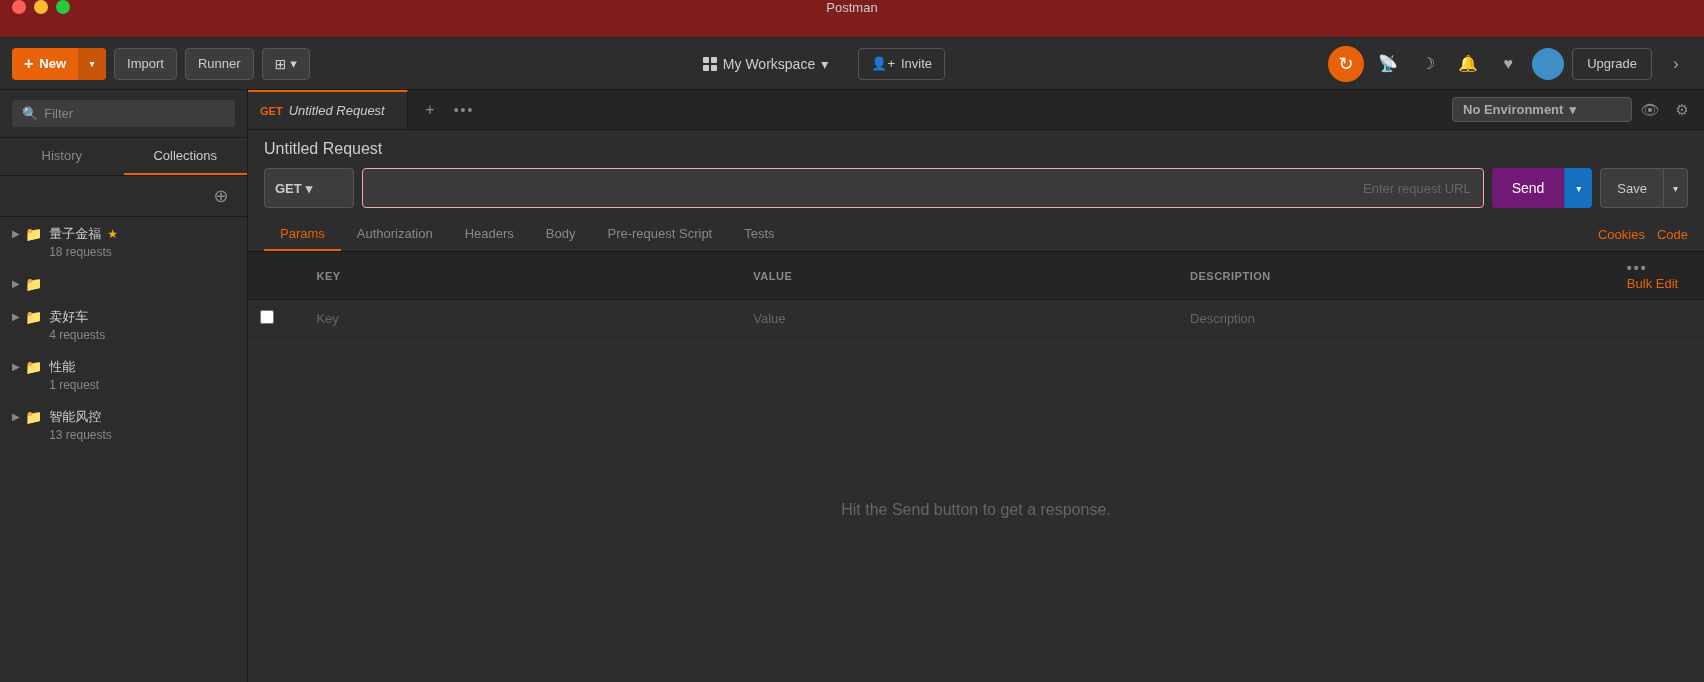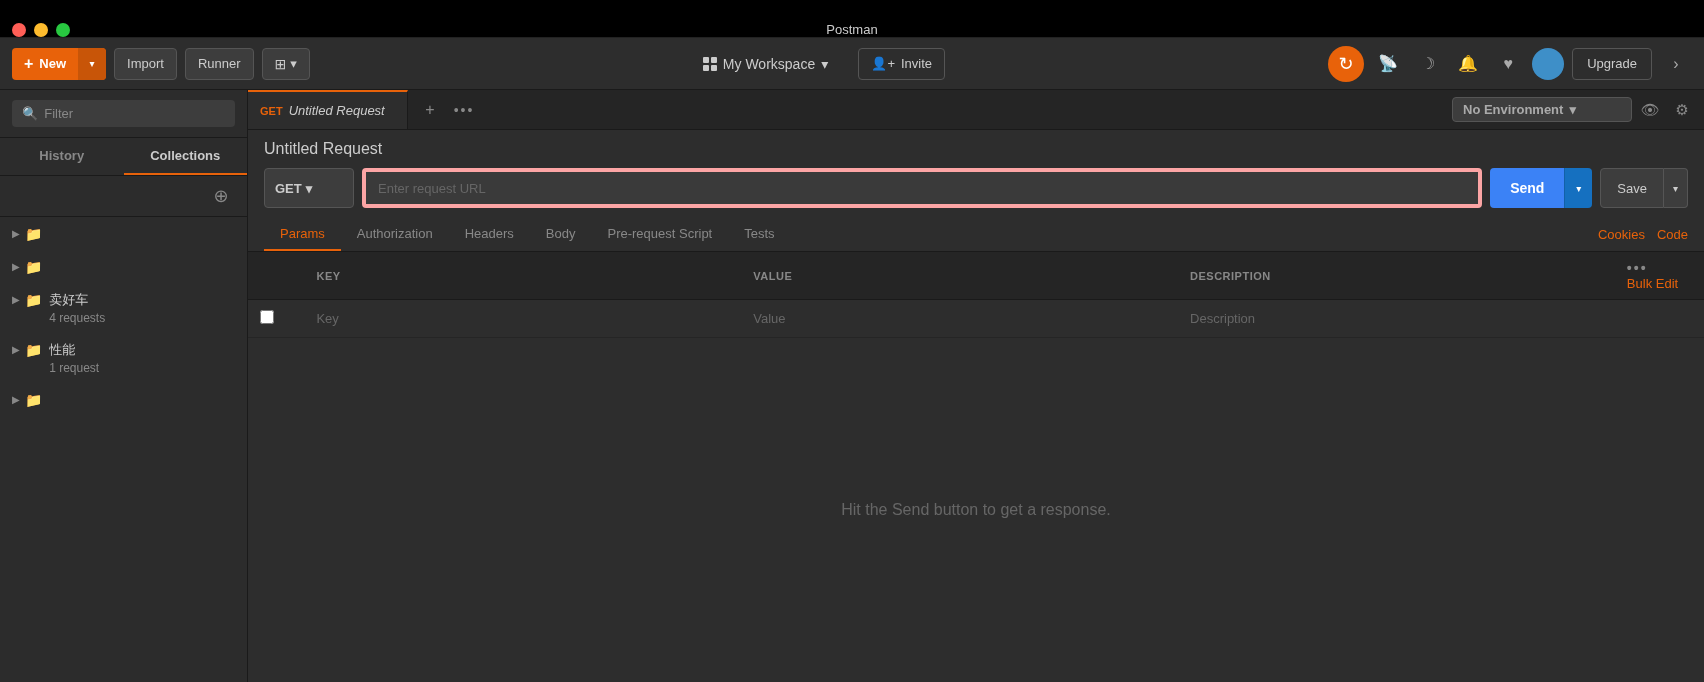--- a/index.html
+++ b/index.html
@@ -9,23 +9,23 @@
       color: #cccccc;
       width: 1704px;
       height: 682px;
       overflow: hidden;
       font-size: 13px;
     }
 
     
     .titlebar {
       height: 38px;
-      background: #000000;
-      display: flex;
-      align-items: flex-end;
+      background: #7f1d1d;
+      display: flex;
+      align-items: flex-start;
       justify-content: center;
       position: relative;
       border-bottom: 1px solid #222;
     }
     .titlebar-controls {
       position: absolute;
       left: 12px;
       display: flex;
       gap: 8px;
       align-items: center;
@@ -241,21 +241,20 @@
     .sidebar-tab {
       flex: 1;
       padding: 10px;
       text-align: center;
       cursor: pointer;
       font-size: 13px;
       color: #888;
       background: transparent;
       border: none;
       border-bottom: 2px solid transparent;
-      font-weight: bold;
     }
     .sidebar-tab.active {
       color: #cccccc;
       border-bottom: 2px solid #e8620a;
     }
     .sidebar-toolbar {
       display: flex;
       justify-content: flex-end;
       padding: 6px 12px;
       border-bottom: 1px solid #1a1a1a;
@@ -399,41 +398,42 @@
       font-weight: 600;
       cursor: pointer;
       display: flex;
       align-items: center;
       gap: 4px;
       min-width: 90px;
     }
     .url-input {
       flex: 1;
       background: #3a3a3a;
-      border: 4px solid #fca5a5;
+      border: 1px solid #fca5a5;
       border-radius: 4px;
       color: #cccccc;
       padding: 0 12px;
       height: 40px;
       font-size: 13px;
       outline: none;
+      text-align: right;
     }
     .url-input::placeholder { color: #666; }
     .send-btn-group {
       display: flex;
       height: 40px;
     }
     .send-btn {
-      background: #3b82f6;
+      background: #701a75;
       border: none;
       border-radius: 4px 0 0 4px;
       color: white;
       padding: 0 20px;
       font-size: 14px;
-      font-weight: 700;
+      font-weight: 400;
       cursor: pointer;
       height: 100%;
     }
     .send-arrow {
       background: #1570c0;
       border: none;
       border-radius: 0 4px 4px 0;
       color: white;
       width: 28px;
       cursor: pointer;
@@ -702,20 +702,27 @@
       <button class="tab-action-btn" style="color:#888; font-size:18px;">
         <span>⊕</span>
       </button>
     </div>
 
     <div class="sidebar-collections">
 
       <div class="collection-item">
         <span class="collection-expand">▶</span>
         <span class="collection-folder">📁</span>
+        <div class="collection-info">
+          <div class="collection-name">
+            <span>量子金福</span>
+            <span class="star-icon">★</span>
+          </div>
+          <div class="collection-count">18 requests</div>
+        </div>
         <span class="collection-more three-dots">•••</span>
       </div>
 
       <div class="collection-item">
         <span class="collection-expand">▶</span>
         <span class="collection-folder">📁</span>
         <span class="collection-more three-dots">•••</span>
       </div>
 
       <div class="collection-item">
@@ -734,20 +741,24 @@
         <div class="collection-info">
           <div class="collection-name">性能</div>
           <div class="collection-count">1 request</div>
         </div>
         <span class="collection-more three-dots">•••</span>
       </div>
 
       <div class="collection-item">
         <span class="collection-expand">▶</span>
         <span class="collection-folder">📁</span>
+        <div class="collection-info">
+          <div class="collection-name">智能风控</div>
+          <div class="collection-count">13 requests</div>
+        </div>
         <span class="collection-more three-dots">•••</span>
       </div>
 
     </div>
   </div>
 
   <div class="request-area">
 
     <div class="tabs-and-env">
       <div class="request-tab">

